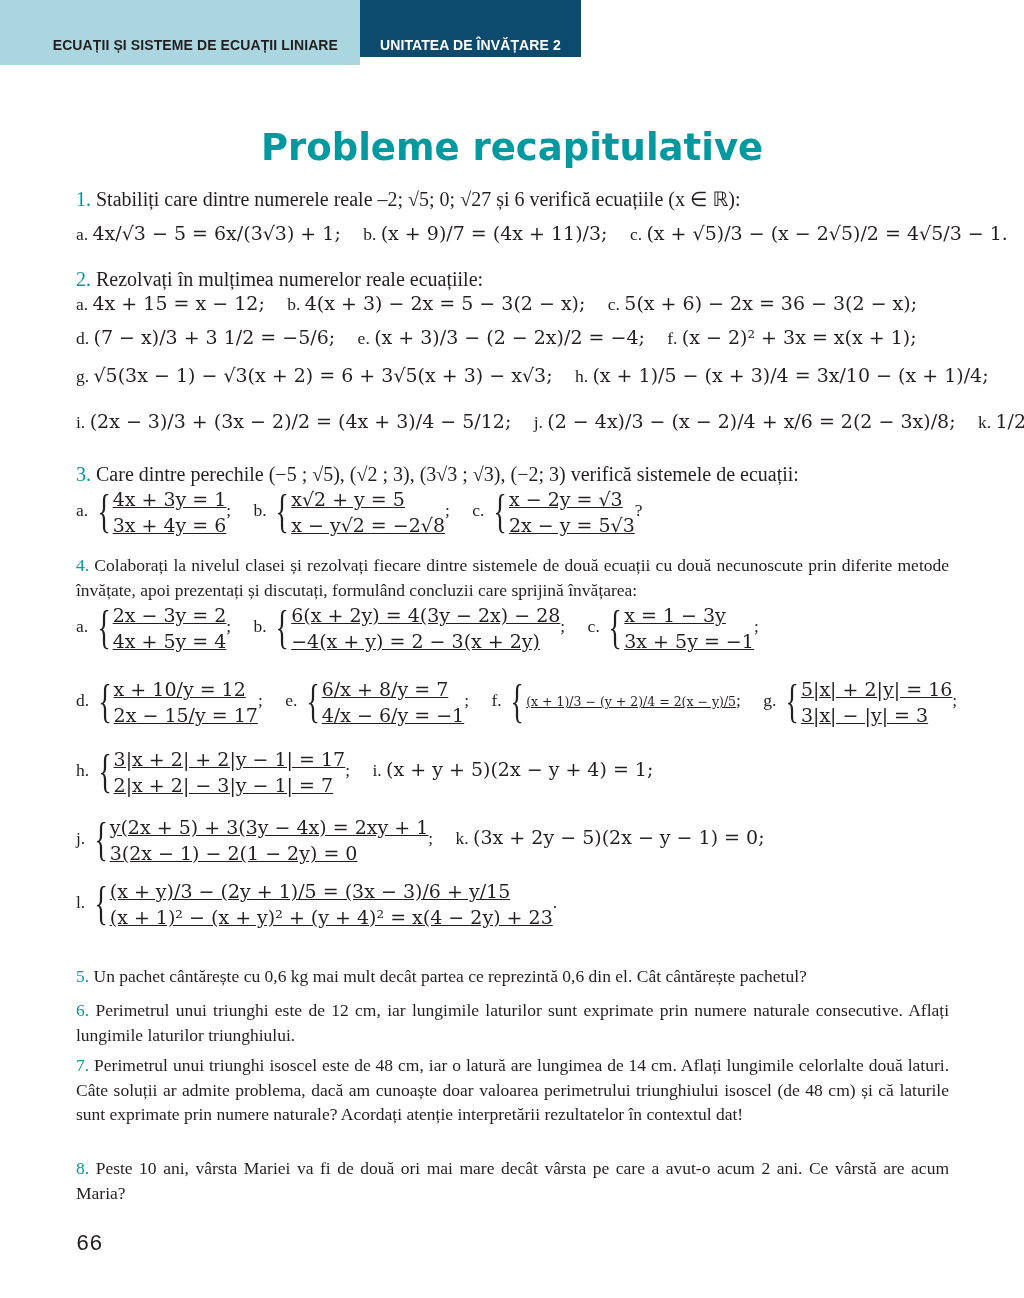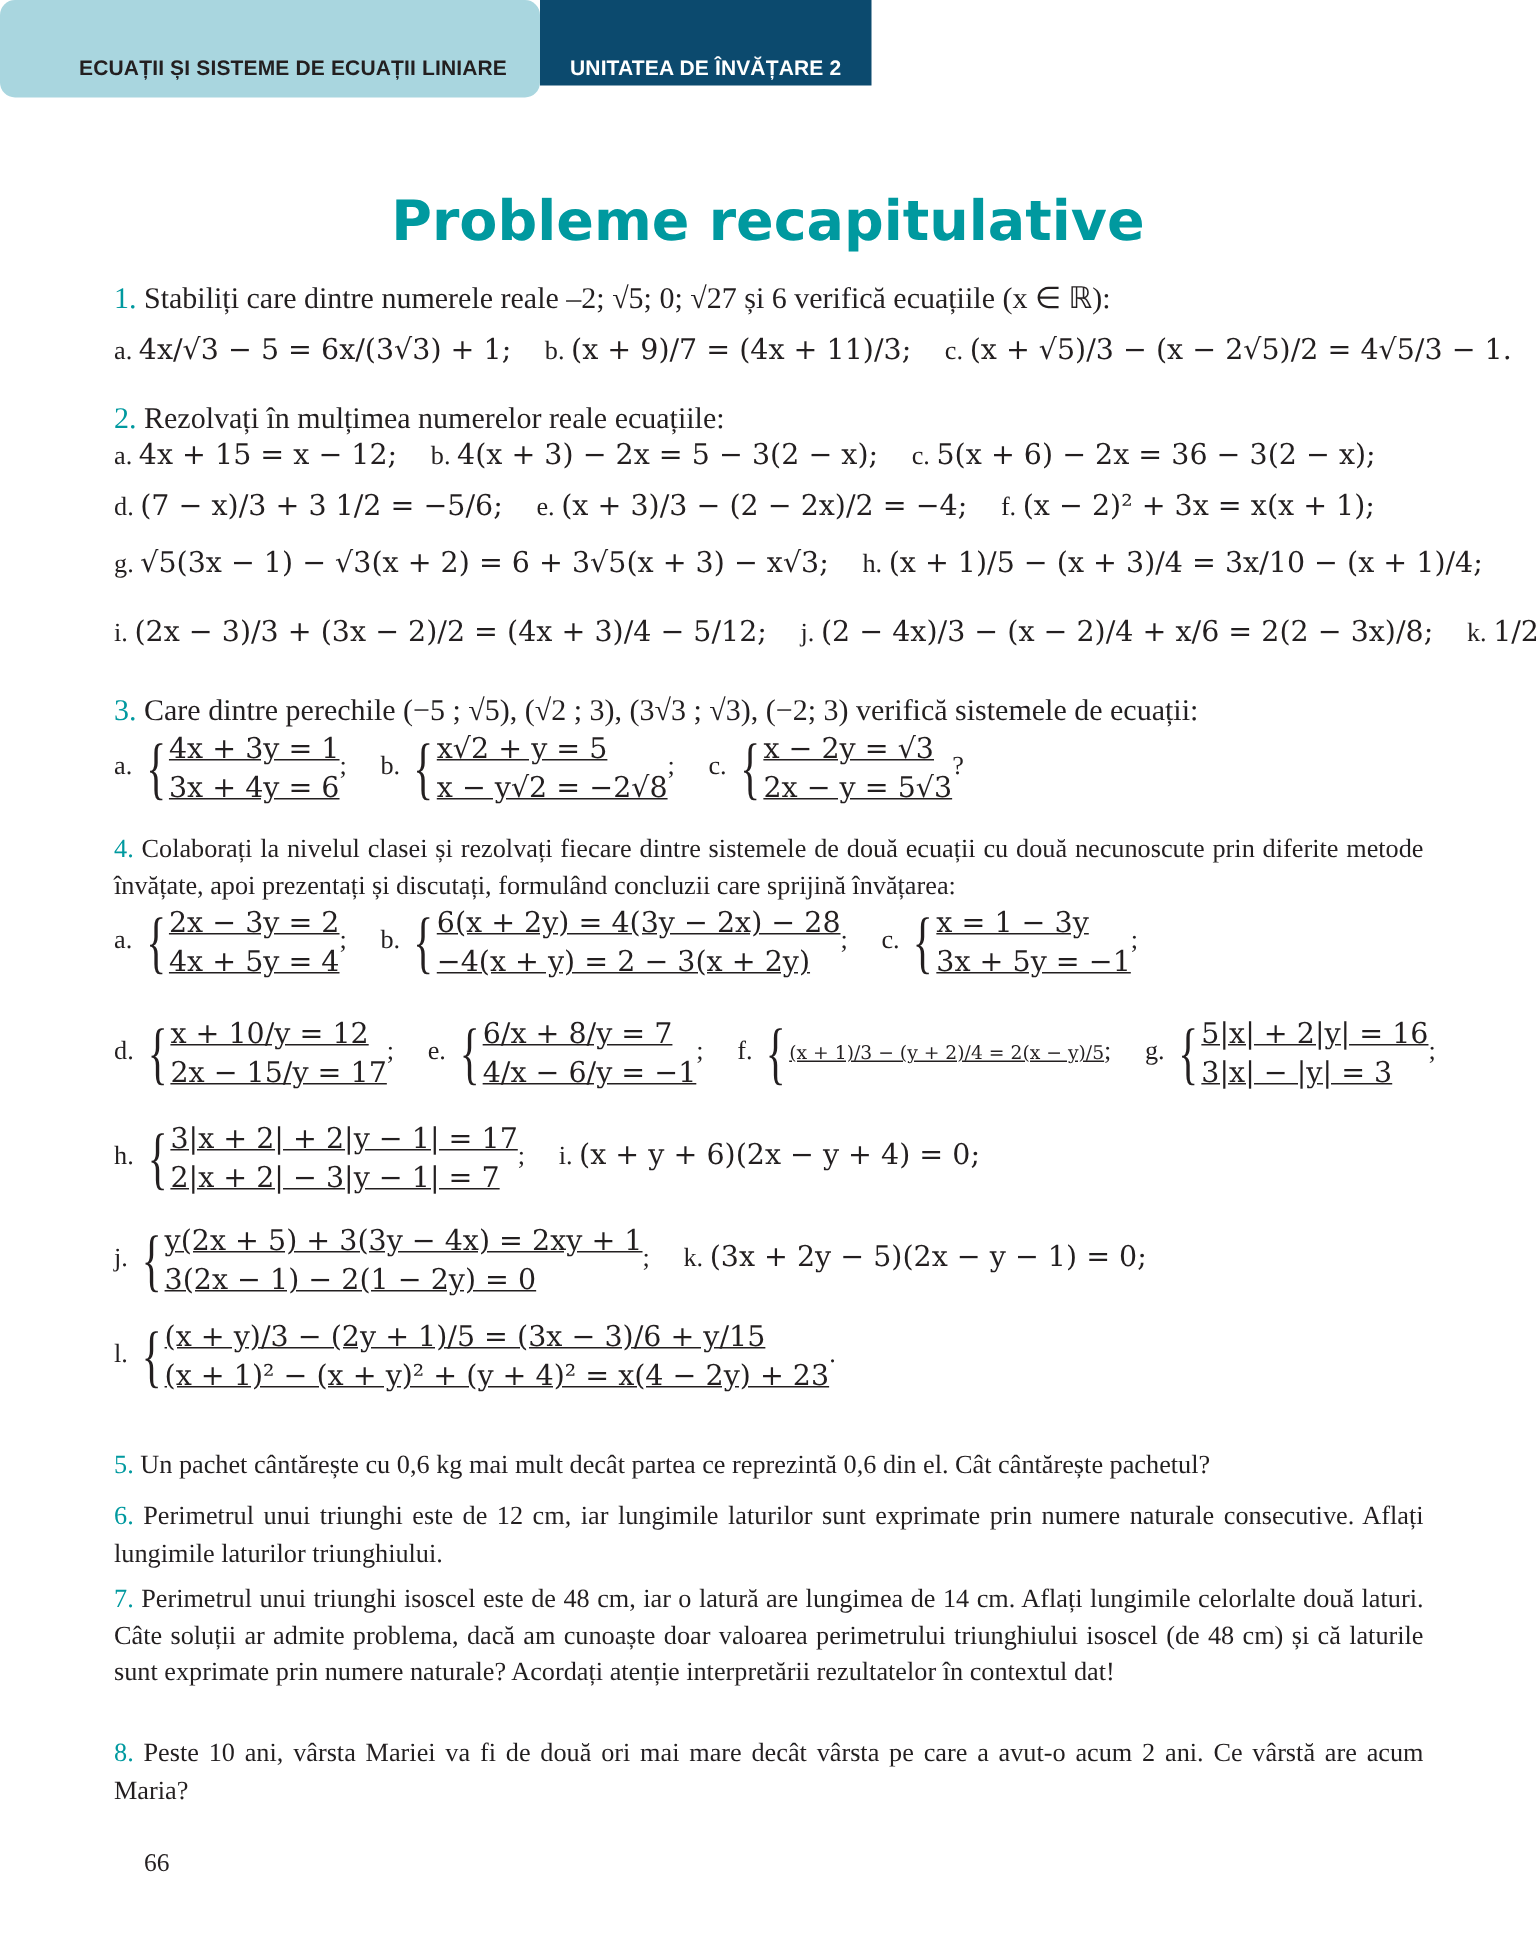--- a/index.html
+++ b/index.html
@@ -1,34 +1,34 @@
 <!DOCTYPE html>
 <html><head>
 <meta charset="utf-8">
 <style>
   html, body { margin:0; padding:0; background:#ffffff; }
   body { width:1024px; height:1298px; position:relative; overflow:hidden;
          font-family:"Liberation Serif", serif; color:#231f20; }
-  .hdr-left { position:absolute; left:0; top:0; width:360px; height:65px; background:#a9d6df;border-radius:10px; }
+  .hdr-left { position:absolute; left:0; top:0; width:360px; height:65px; background:#a9d6df; }
   .hdr-right { position:absolute; left:360px; top:0; width:221px; height:57px; background:#0c4a6e; }
   .hdr-text { position:absolute; top:37px; font-family:"Liberation Sans", sans-serif; font-weight:bold;
               font-size:14px; letter-spacing:0.1px; }
   .hdr-left .hdr-text { right:22px; color:#231f20; }
   .hdr-right .hdr-text { left:20px; color:#ffffff; }
   .title { position:absolute; left:0; width:1024px; top:126px; text-align:center;
            font-family:"DejaVu Sans", sans-serif; font-weight:bold; font-size:37px; color:#00999f; }
   .ln { position:absolute; left:76px; font-size:20px; white-space:nowrap; line-height:22px; }
   .num { color:#00999f; font-weight:normal; }
   .para { position:absolute; left:76px; width:873px; font-size:17.5px; line-height:24.5px; text-align:justify; }
   .math { font-family:"DejaVu Serif", serif; font-size:19px; }
   .sys { display:inline-block; vertical-align:middle; }
   .brace { display:inline-block; vertical-align:middle; font-size:46px; line-height:46px; font-weight:100; transform:scaleX(0.6); margin-right:-2px; }
   .sysrows { display:inline-block; vertical-align:middle; }
   .sysrows > div { line-height:26px;text-decoration:underline; }
-  .pageno { position:absolute; left:76px; top:1232px; font-family:Liberation Serif, serif; font-size:17px;margin-left:20px; }
+  .pageno { position:absolute; left:76px; top:1232px; font-family:Liberation Mono, monospace; font-size:22px; }
   .blk { position:absolute; left:76px; white-space:nowrap; font-size:17.5px; }
   .sp { display:inline-block; width:18px; }
 </style>
 </head>
 <body>
 
 <div class="hdr-left">
   <span class="hdr-text">ECUAȚII ȘI SISTEME DE ECUAȚII LINIARE</span>
 </div>
 <div class="hdr-right">
@@ -117,21 +117,21 @@
   <span class="sys"><span class="brace">{</span><span class="sysrows math"><div>6/x + 8/y = 7</div><div>4/x − 6/y = −1</div></span></span><span>;</span><span class="sp"></span>
   <span>f.</span>
   <span class="sys"><span class="brace">{</span><span class="sysrows math" style="font-size:12.5px"><div>(x + 1)/3 − (y + 2)/4 = 2(x − y)/5</div></span></span><span>;</span><span class="sp"></span>
   <span>g.</span>
   <span class="sys"><span class="brace">{</span><span class="sysrows math"><div>5|x| + 2|y| = 16</div><div>3|x| − |y| = 3</div></span></span><span>;</span>
 </div>
 <div class="blk" style="top:746px">
   <span>h.</span>
   <span class="sys"><span class="brace">{</span><span class="sysrows math"><div>3|x + 2| + 2|y − 1| = 17</div><div>2|x + 2| − 3|y − 1| = 7</div></span></span><span>;</span><span class="sp"></span>
   <span>i.</span>
-  <span class="math">(x + y + 6)(2x − y + 4) = 0;</span>
+  <span class="math">(x + y + 5)(2x − y + 4) = 1;</span>
 </div>
 <div class="blk" style="top:814px">
   <span>j.</span>
   <span class="sys"><span class="brace">{</span><span class="sysrows math"><div>y(2x + 5) + 3(3y − 4x) = 2xy + 1</div><div>3(2x − 1) − 2(1 − 2y) = 0</div></span></span><span>;</span><span class="sp"></span>
   <span>k.</span>
   <span class="math">(3x + 2y − 5)(2x − y − 1) = 0;</span>
 </div>
 <div class="blk" style="top:878px">
   <span>l.</span>
   <span class="sys"><span class="brace">{</span><span class="sysrows math"><div>(x + y)/3 − (2y + 1)/5 = (3x − 3)/6 + y/15</div><div>(x + 1)² − (x + y)² + (y + 4)² = x(4 − 2y) + 23</div></span></span><span>.</span>

